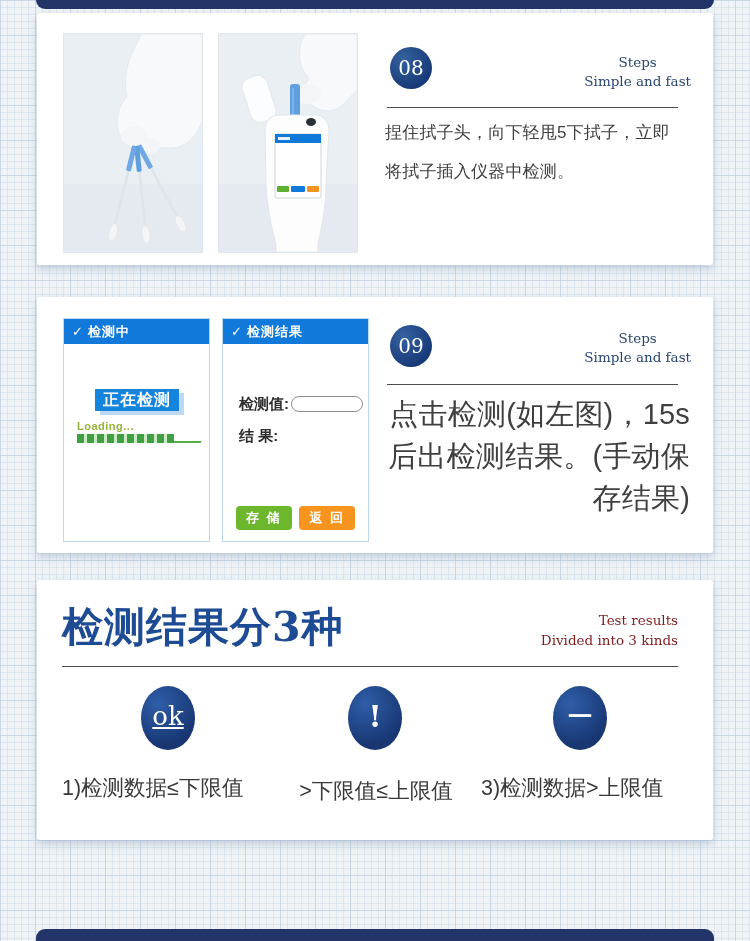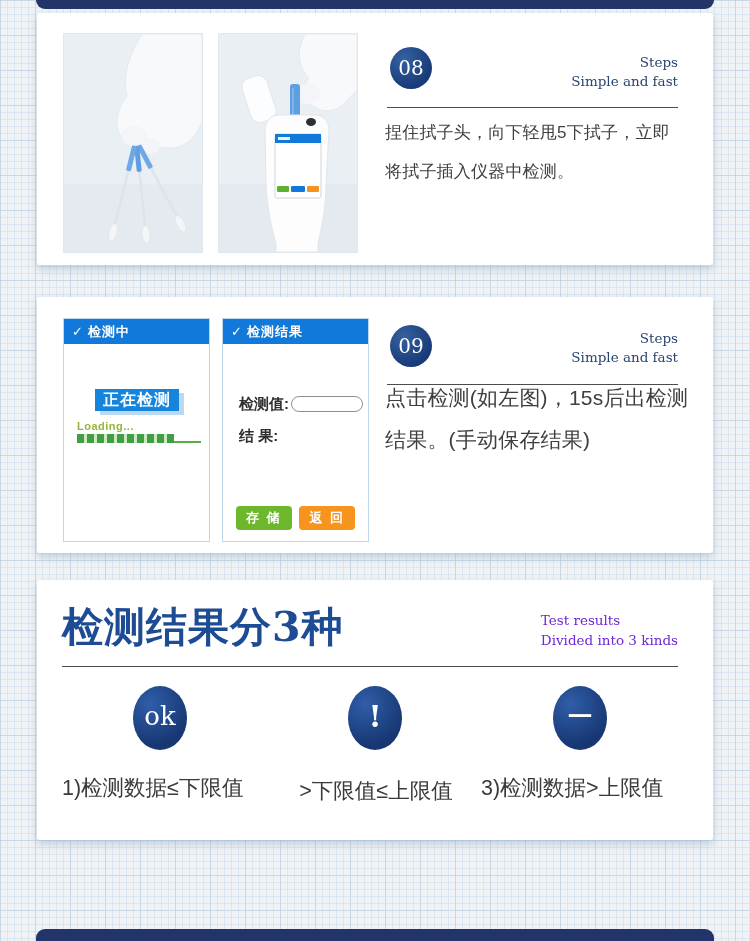--- a/index.html
+++ b/index.html
@@ -32,33 +32,33 @@
   #photo-device{left:181px;}
   .photo svg{display:block;}
 
   .badge{position:absolute;width:42px;height:42px;border-radius:50%;
          background:radial-gradient(circle at 32% 28%, #35619f, #193a78 72%);
          color:#fff;font-family:"DejaVu Serif","Liberation Serif",serif;
          font-size:20px;text-align:center;line-height:42px;}
   #card-step8 .badge{left:353px;top:34px;}
   #card-step9 .badge{left:353px;top:28px;}
 
-  .steps-en{position:absolute;right:35px;text-align:right;
+  .steps-en{position:absolute;right:22px;text-align:center;
             font-family:"DejaVu Serif","Liberation Serif",serif;
             font-size:13.5px;color:#2a4570;line-height:19px;}
   #card-step8 .steps-en{top:40px;}
   #card-step9 .steps-en{top:32px;}
 
   .divider{position:absolute;left:350px;width:291px;border-top:1px solid #4c4c4c;height:0;}
   #card-step8 .divider{top:94px;}
   #card-step9 .divider{top:87px;}
 
   .desc{position:absolute;left:348px;color:#3f3f3f;letter-spacing:0.2px;}
   #card-step8 .desc{top:100px;width:300px;font-size:17px;line-height:39px;}
-  #card-step9 .desc{top:80px;width:305px;font-size:21px;line-height:42px;}
+  #card-step9 .desc{top:96px;width:305px;font-size:29px;line-height:42px;text-align:right;}
 
   .mock{position:absolute;top:21px;width:145px;height:222px;border:1px solid #bcd7ee;background:#fff;}
   #mock-testing{left:26px;}
   #mock-result{left:185px;}
   .mock-header{height:25px;background:#1179d9;color:#fff;font-size:13px;font-weight:bold;
                line-height:25px;padding-left:8px;letter-spacing:1px;}
   .check{font-weight:bold;margin-right:4px;}
 
   .status-btn{position:absolute;left:31px;top:70px;width:84px;height:22px;background:#1584dc;
               color:#fff;font-weight:bold;font-size:16px;text-align:center;line-height:22px;
@@ -74,29 +74,29 @@
               border-radius:8px;vertical-align:-3px;margin-left:2px;background:#fff;}
   .result-row{position:absolute;left:16px;top:108px;font-size:15px;font-weight:bold;color:#2e2e2e;}
   .mock-btn{position:absolute;top:187px;color:#fff;font-weight:bold;font-size:13px;
             padding:3px 10px;border-radius:4px;letter-spacing:2px;}
   .save{left:13px;background:#6db72d;}
   .back{right:13px;background:#f6941d;}
 
   .results-title{position:absolute;left:25px;top:20px;
                  font-family:"DejaVu Serif","Liberation Serif",serif;font-weight:bold;
                  font-size:41px;color:#1e4c94;letter-spacing:1px;}
-  .results-sub{position:absolute;right:35px;top:30px;
+  .results-sub{position:absolute;right:35px;top:30px;text-align:right;
                font-family:"DejaVu Serif","Liberation Serif",serif;
-               font-size:13.5px;color:#6d28d9;line-height:20px;}
+               font-size:13.5px;color:#7f1d1d;line-height:20px;}
   .results-divider{position:absolute;left:25px;top:86px;width:616px;border-top:1px solid #4c4c4c;height:0;}
 
   .result-circle{position:absolute;top:106px;width:54px;height:64px;border-radius:50%;
                  background:radial-gradient(circle at 32% 28%, #2f5ea8, #173672 72%);
                  color:#fff;font-family:"DejaVu Serif","Liberation Serif",serif;text-align:center;}
-  #circle-ok{left:96px;font-size:26px;line-height:60px;}
+  #circle-ok{left:104px;font-size:26px;line-height:60px;text-decoration:underline;}
   #circle-warn{left:311px;font-size:30px;line-height:62px;font-weight:bold;}
   #circle-minus{left:516px;font-size:25px;line-height:56px;font-weight:bold;}
 
   .result-label{position:absolute;top:193px;font-size:21.5px;color:#3a3a3a;white-space:nowrap;}
   #label-1{left:25px;}
   #label-2{left:246px;width:186px;text-align:center;white-space:normal;line-height:36px;}
   #label-3{left:444px;}
 </style>
 </head>
 <body>

